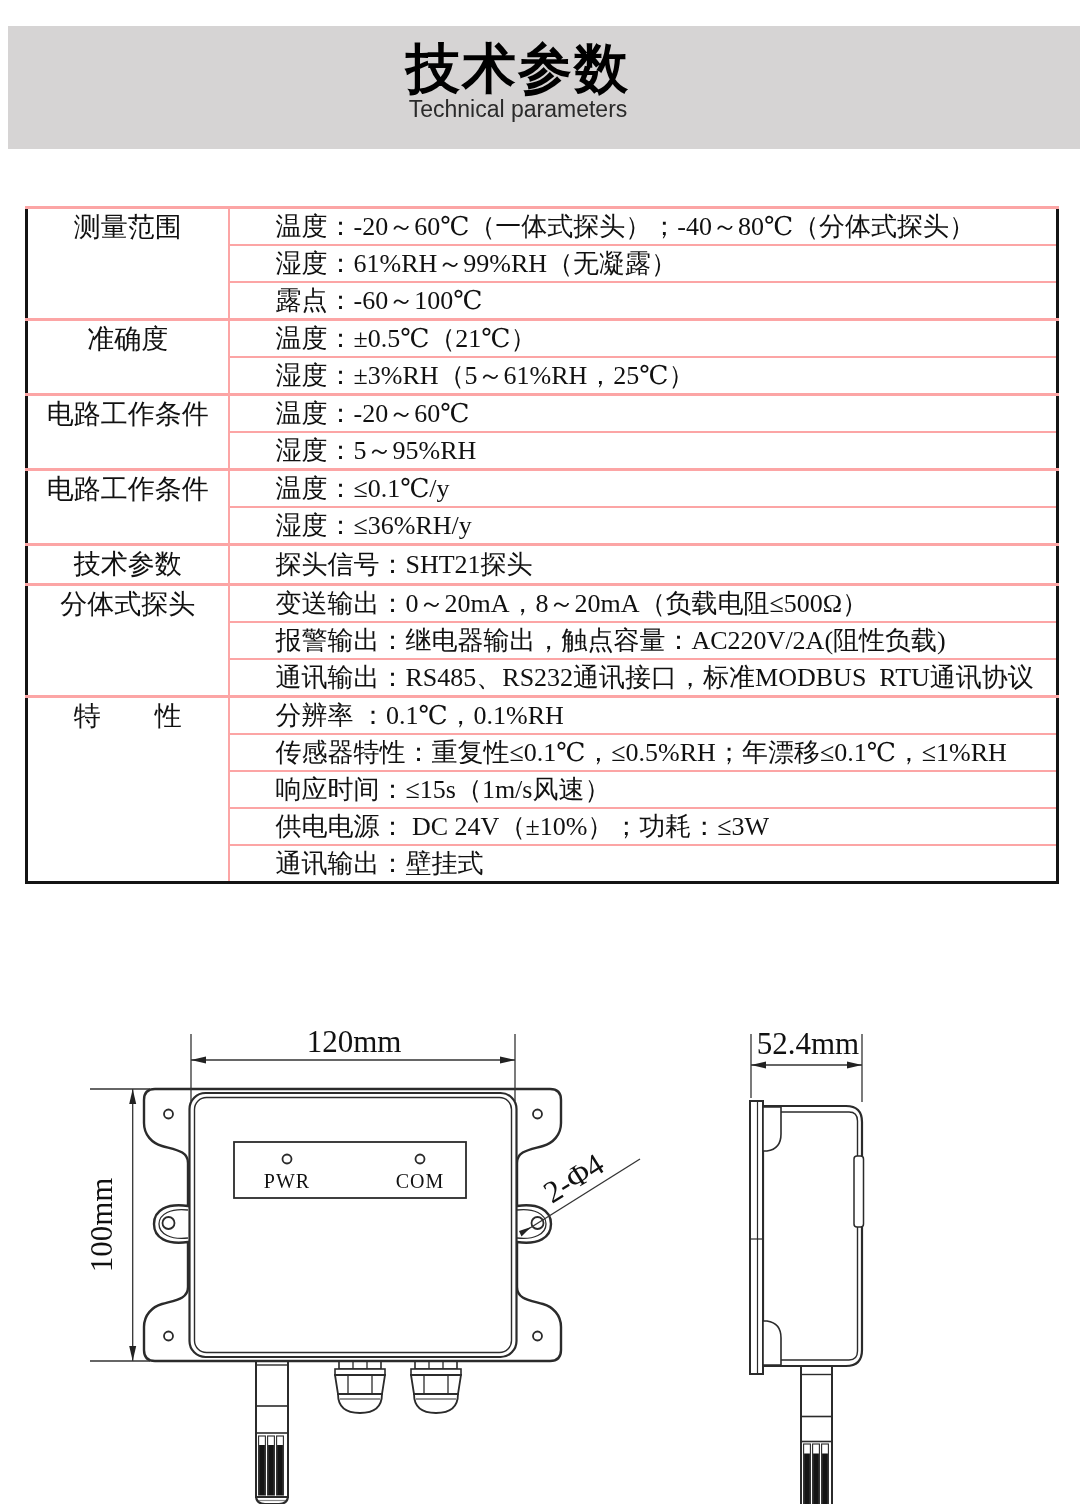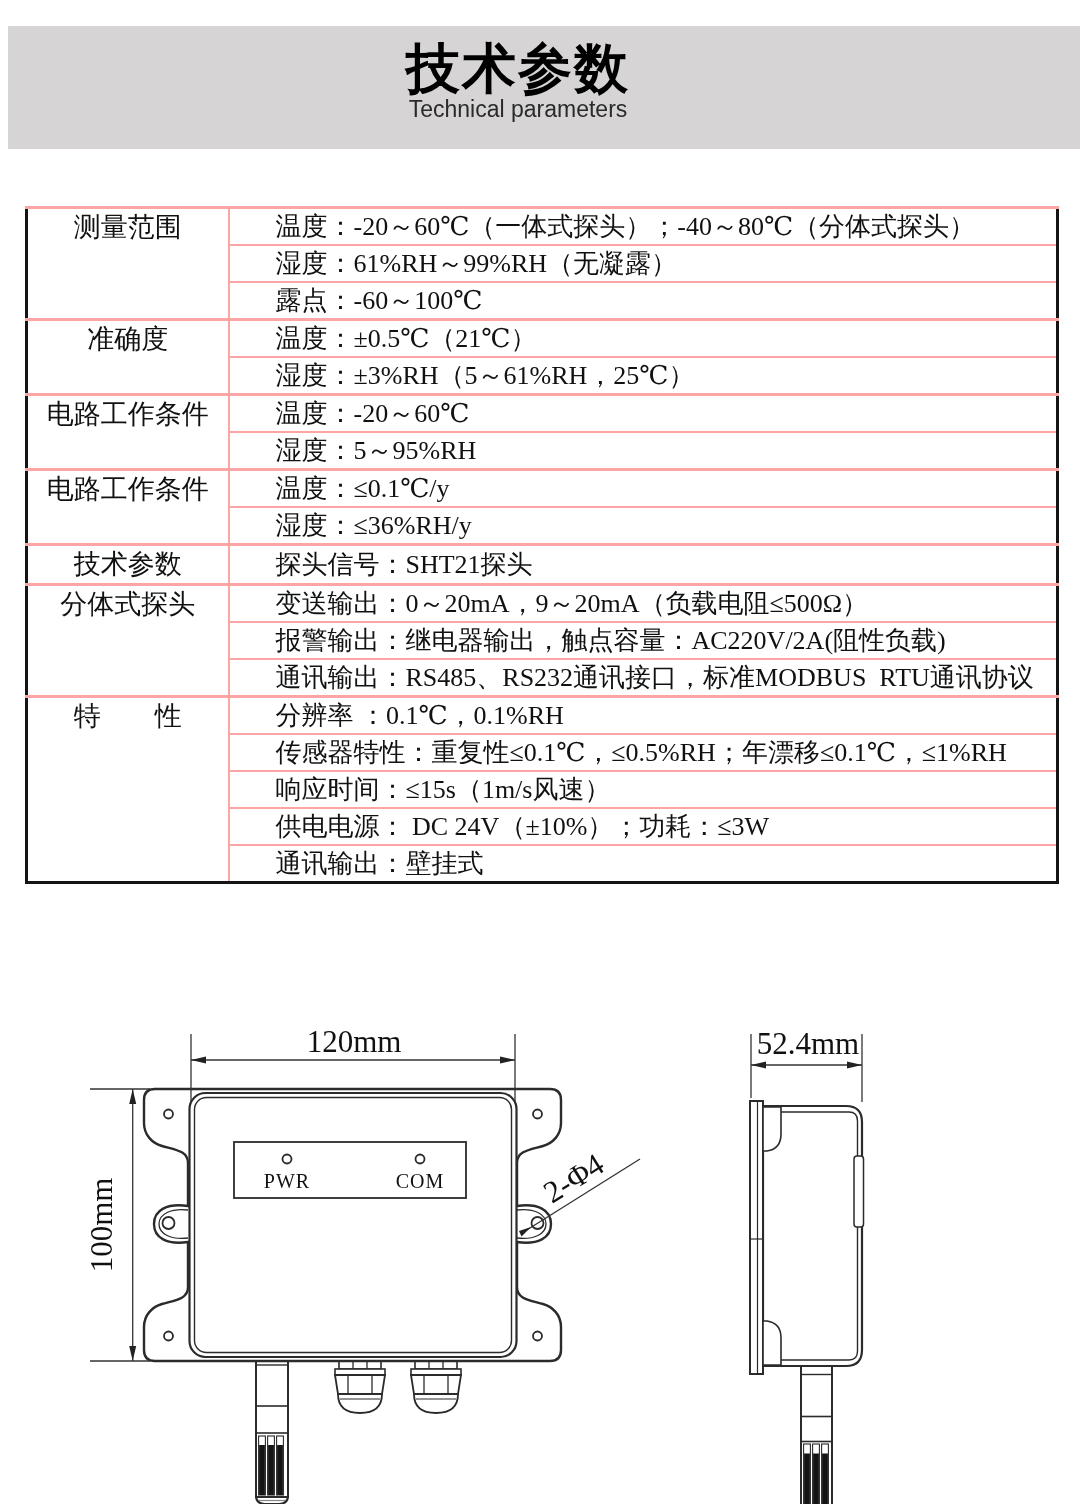--- a/index.html
+++ b/index.html
@@ -89,21 +89,21 @@
           <td class="val">湿度：≤36%RH/y</td>
         </tr>
 
       <tr class="g">
         <td class="lbl">技术参数</td>
         <td class="val">探头信号：SHT21探头</td>
       </tr>
 
       <tr class="g">
         <td class="lbl" rowspan="3">分体式探头</td>
-        <td class="val">变送输出：0～20mA，9～20mA（负载电阻≤500Ω）</td>
+        <td class="val">变送输出：0～20mA，8～20mA（负载电阻≤500Ω）</td>
       </tr>
       <tr>
           <td class="val">报警输出：继电器输出，触点容量：AC220V/2A(阻性负载)</td>
         </tr>
       <tr>
           <td class="val">通讯输出：RS485、RS232通讯接口，标准MODBUS  RTU通讯协议</td>
         </tr>
 
       <tr class="g">
         <td class="lbl" rowspan="5">特　　性</td>

